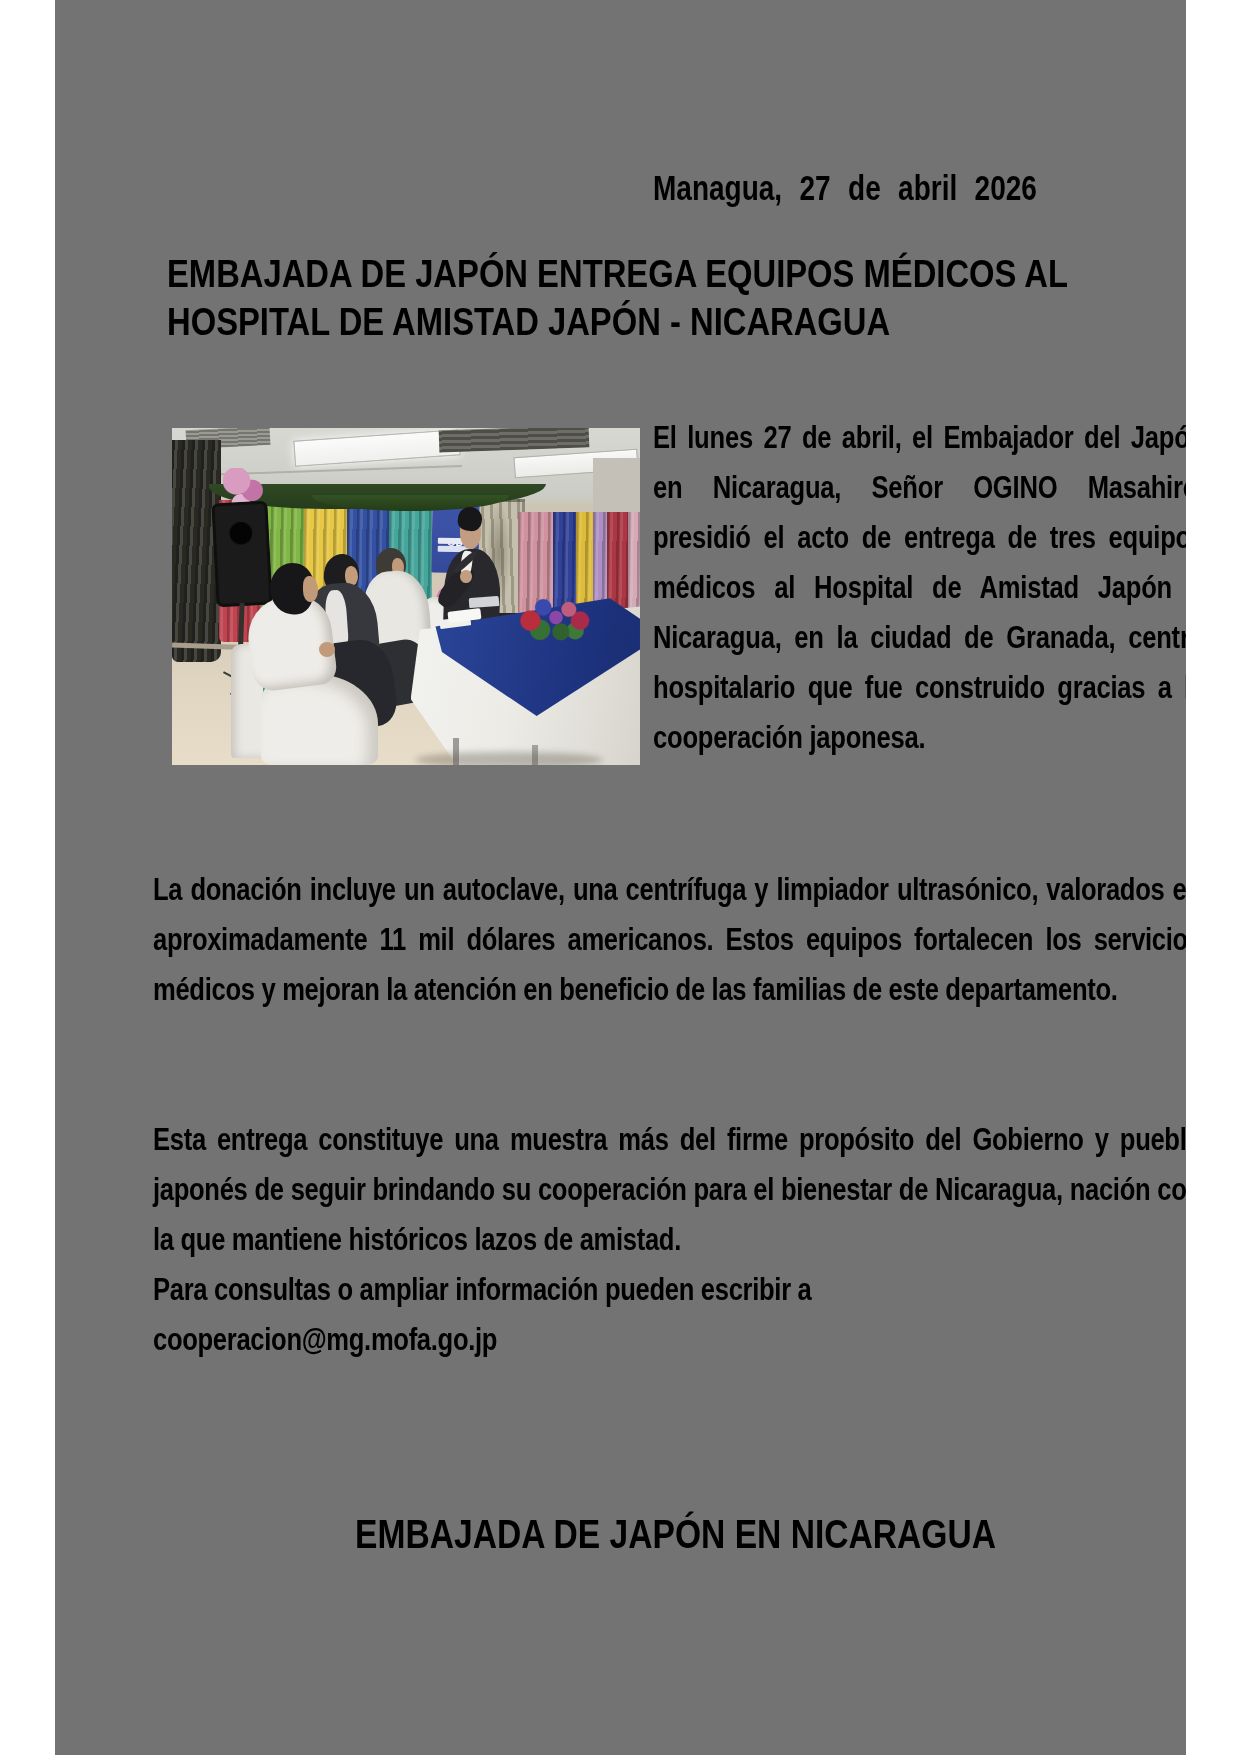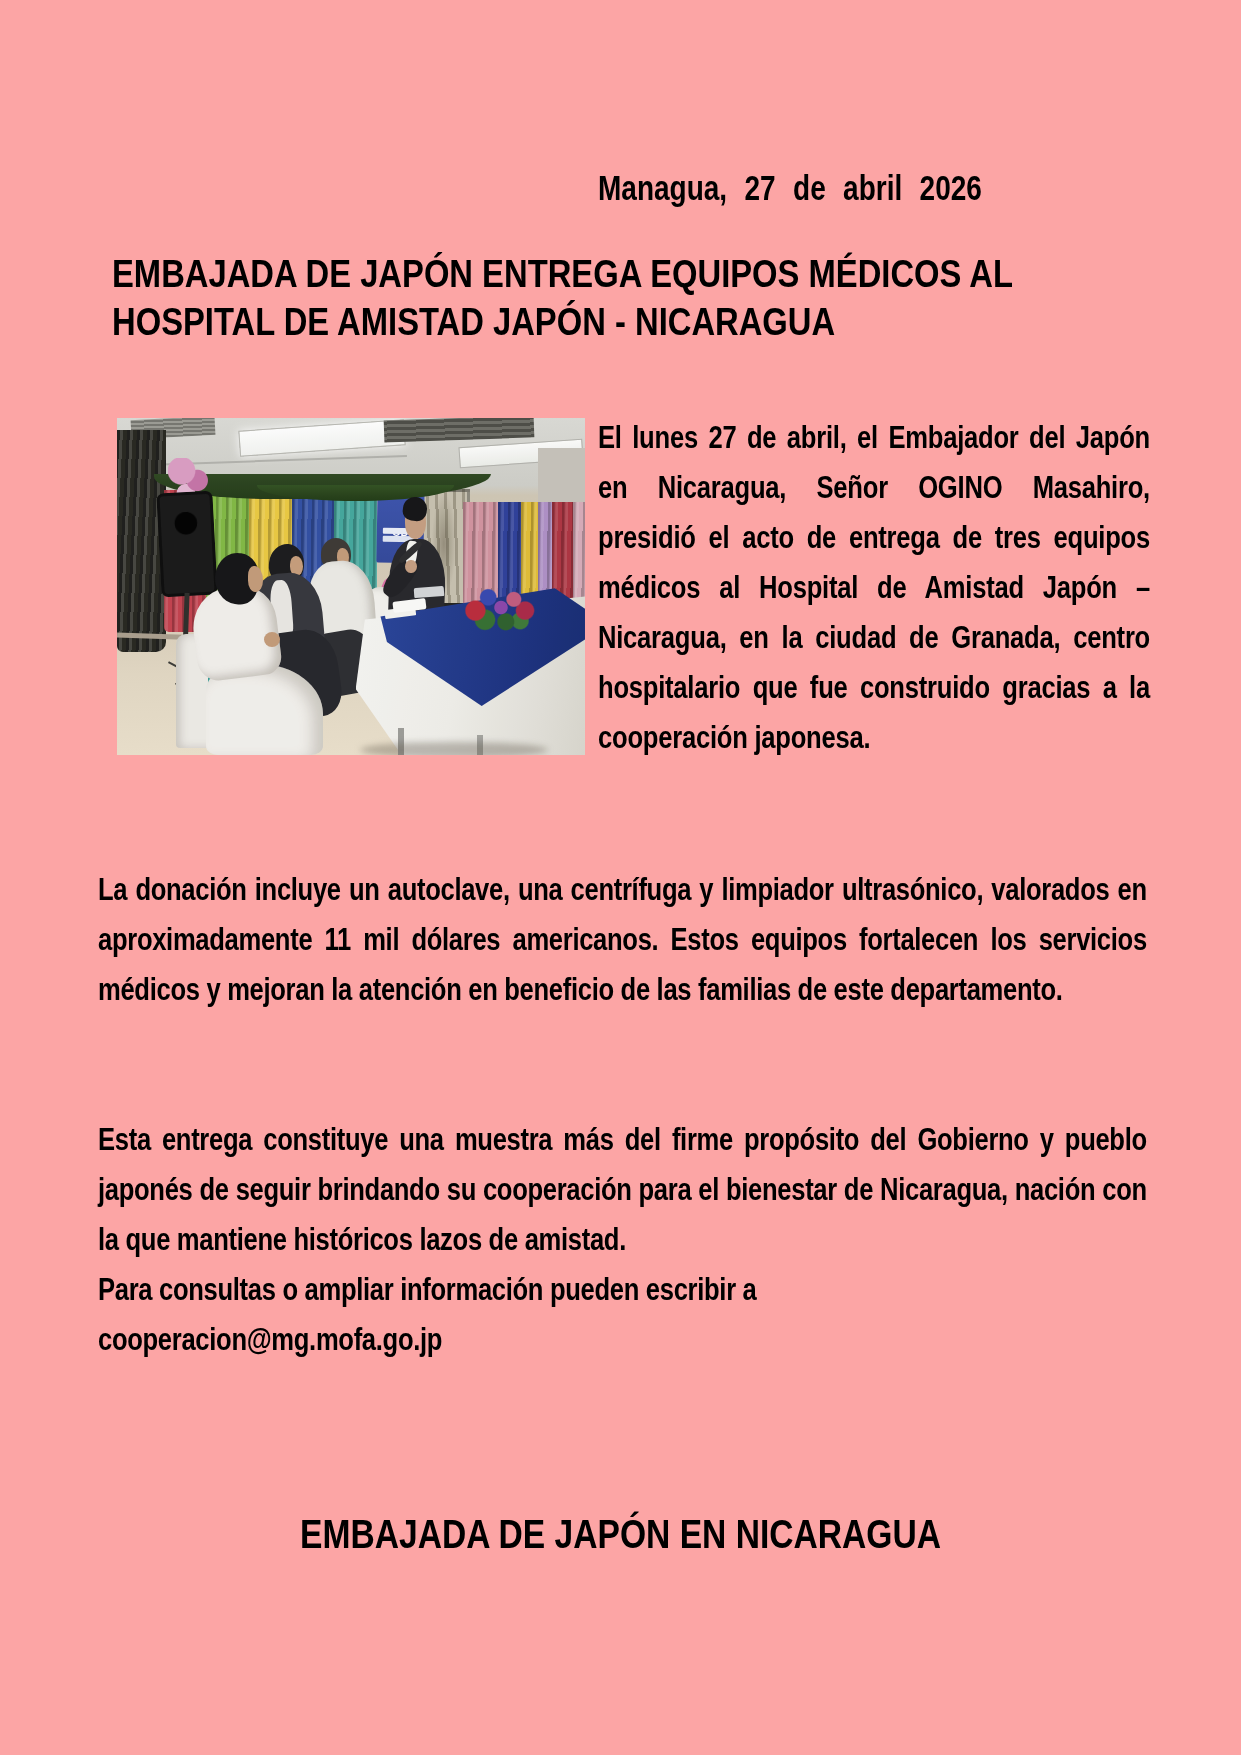--- a/index.html
+++ b/index.html
@@ -1,18 +1,18 @@
 <!DOCTYPE html>
 <html lang="es"><head>
 <meta charset="utf-8">
 <style>
   html,body { margin:0; padding:0; background:#ffffff; }
   .page {
-    position:relative; width:1241px; height:1755px; margin:0 auto;
-    background:#fca5a5; color:#000;
+    position:relative; width:1131px; height:1755px; margin:0 auto;
+    background:#737373; color:#000;
     font-family:"Liberation Sans", sans-serif; font-weight:700;
     overflow:hidden;
   }
 
   
   .date {
     position:absolute; left:598px; top:168px;
     font-size:35px; white-space:nowrap; word-spacing:12px;
     transform:scaleX(0.80); transform-origin:0 0;
   }
@@ -38,21 +38,21 @@
   #p3 { top:1114px; }
   .align-left { text-align:left; }
   .footer {
     position:absolute; left:0; top:1512px; width:1241px;
     font-size:40px; text-align:center;
     transform:scaleX(0.84); transform-origin:50% 0;
   }
 
   
   .photo {
-    position:absolute; left:117px; top:418px; width:468px; height:337px;
+    position:absolute; left:117px; top:428px; width:468px; height:337px;
     overflow:hidden;
     background:linear-gradient(180deg,#d8d8d3 0%,#ccccc6 20%,#cdc5b3 23%,#d5cab7 58%,#dfd5c1 76%,#e7ddc9 100%);
   }
   .blurwrap { position:absolute; inset:0; filter:blur(0.6px) saturate(0.95) contrast(0.97); }
   .ph { position:absolute; }
 
   .vent-left { left:3%; top:0; width:18%; height:5.5%; transform:rotate(-3deg);
     background:repeating-linear-gradient(0deg,#76766f 0 2px,#9c9c94 2px 4px); }
   .light-1 { left:26%; top:2%; width:35%; height:7%; transform:rotate(-4deg);
     background:linear-gradient(#ffffff,#f2f4f0); border:1px solid #b8b8b2; box-shadow:0 0 10px rgba(255,255,255,.9); }

